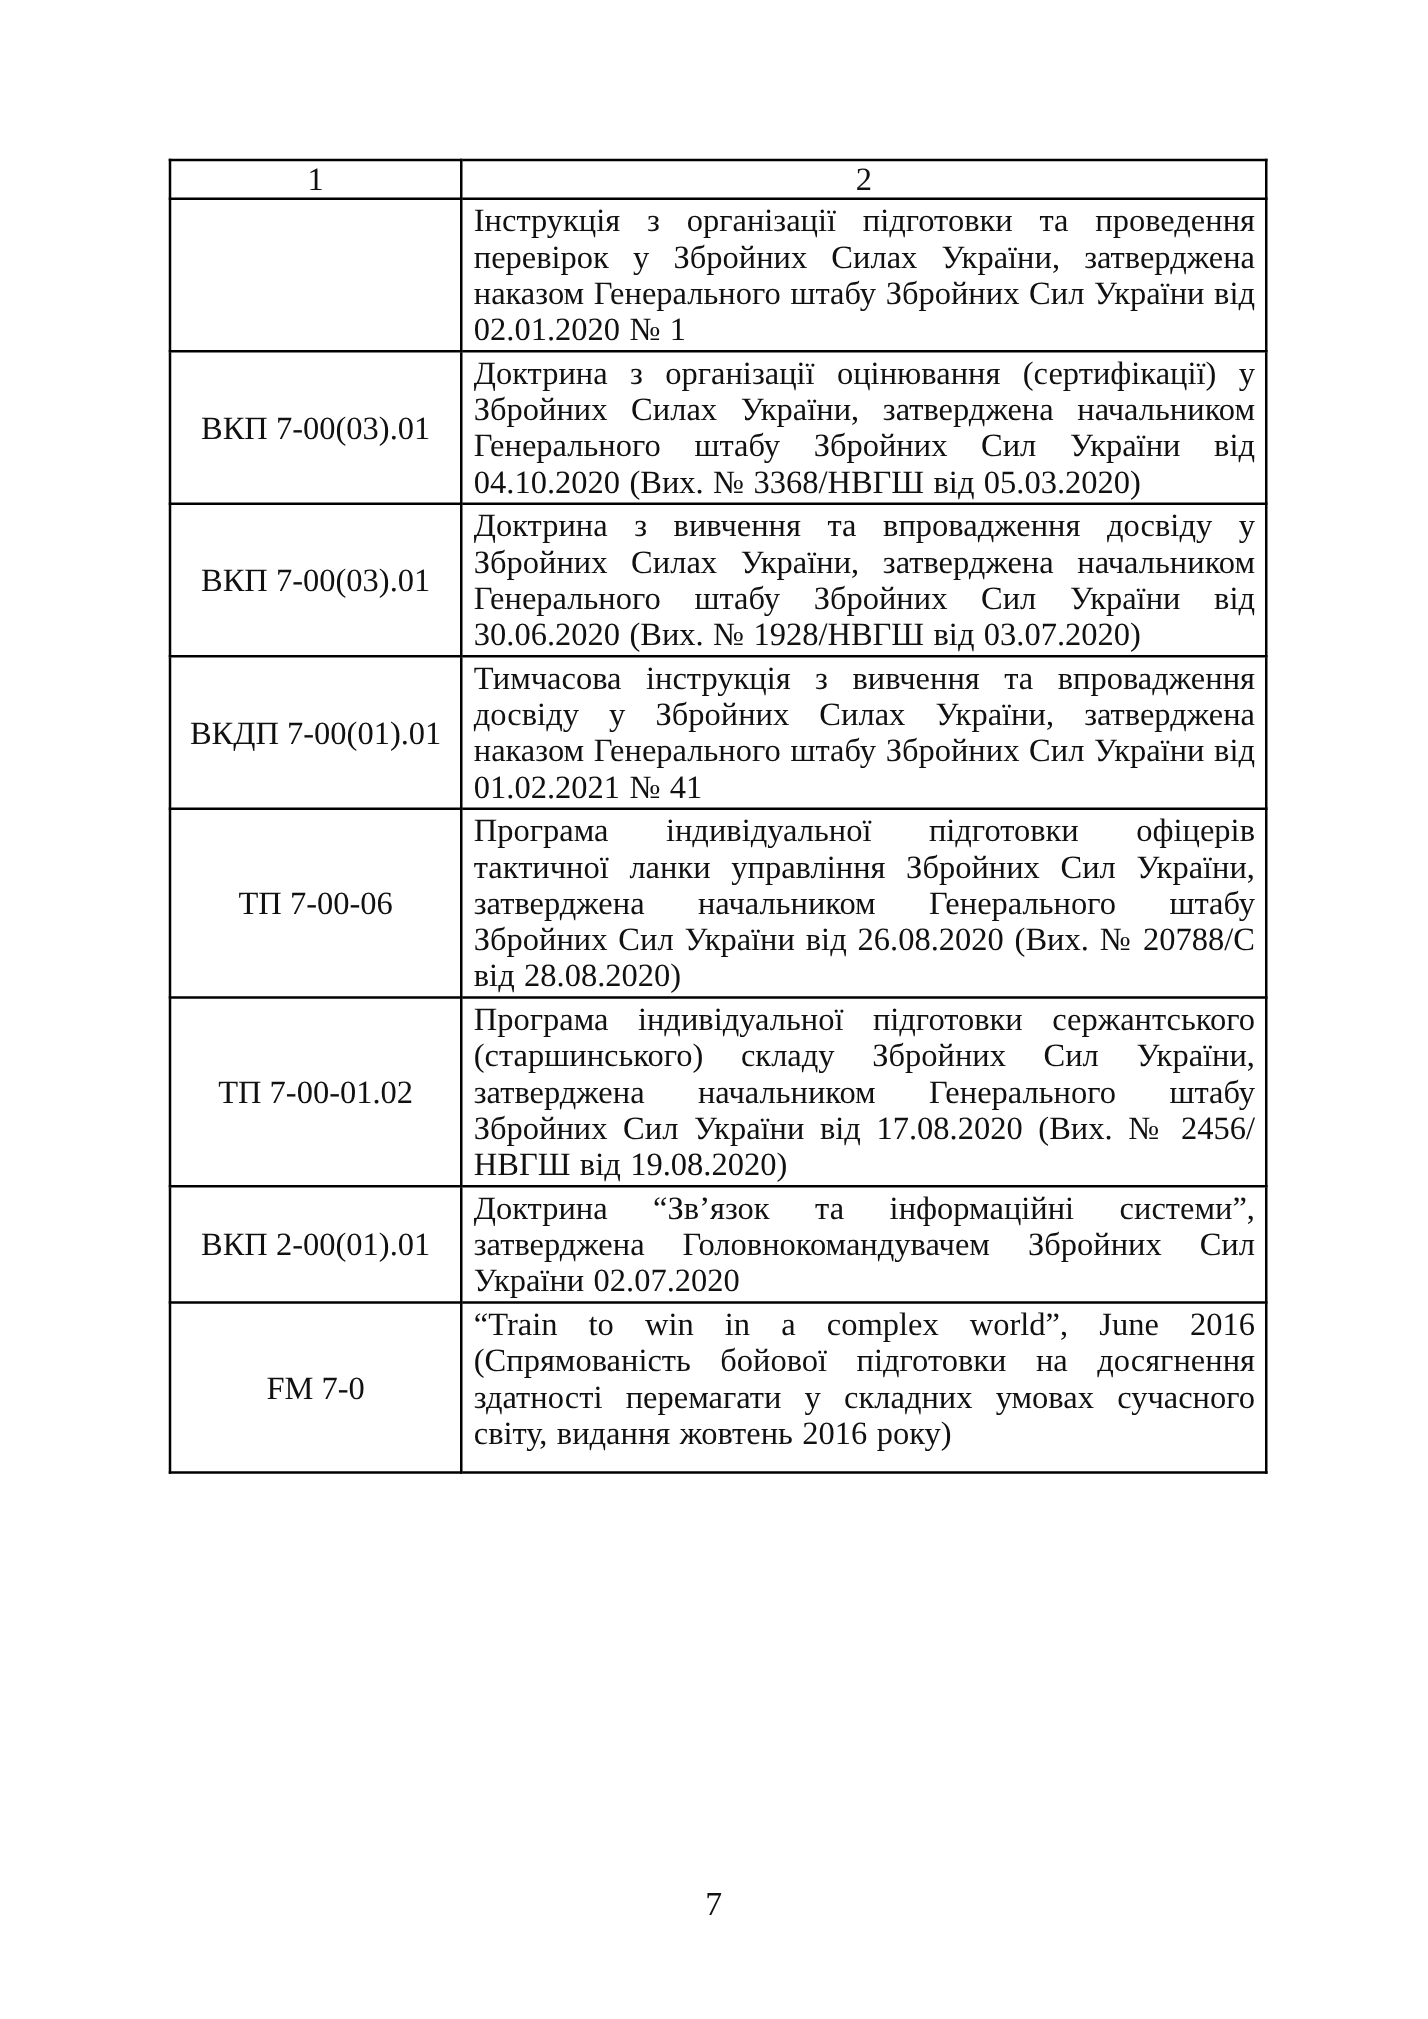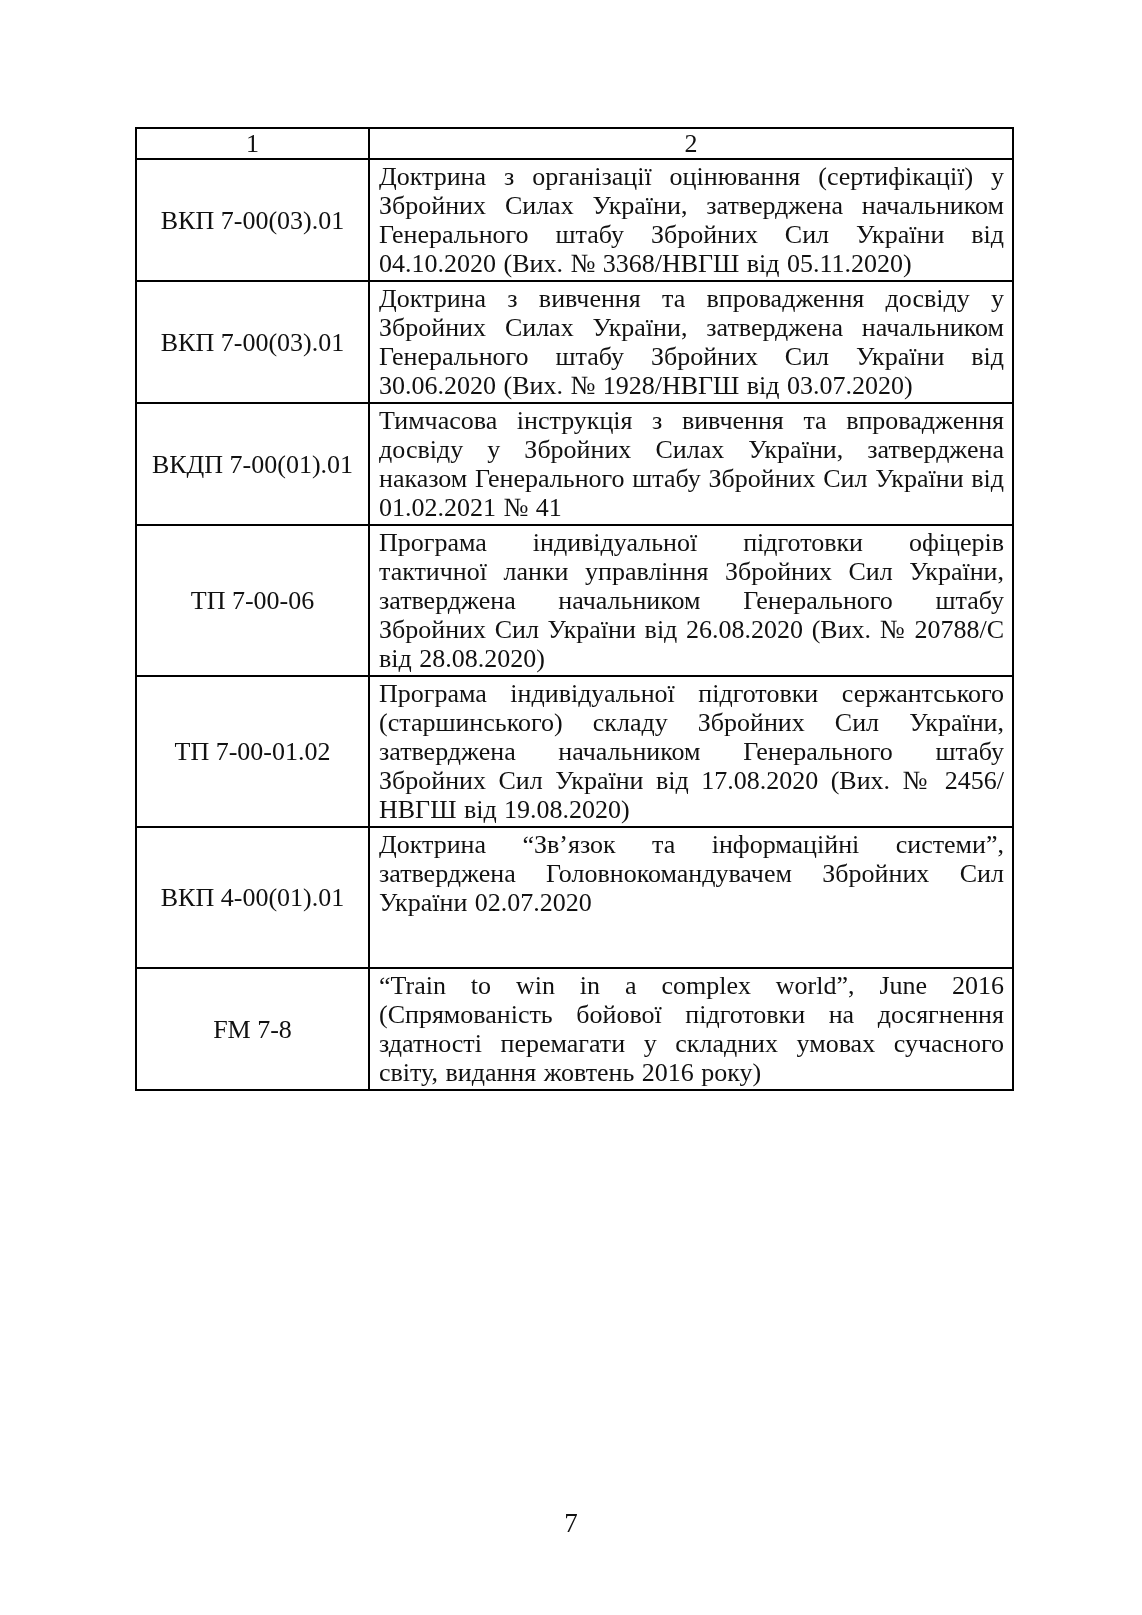--- a/index.html
+++ b/index.html
@@ -79,45 +79,49 @@
       <col class="c2">
     </colgroup>
     <thead>
       <tr>
         <th>1</th>
         <th>2</th>
       </tr>
     </thead>
     <tbody>
       <tr>
+        <td class="code"></td>
+        <td class="desc">Інструкція з організації підготовки та проведення перевірок у Збройних Силах України, затверджена наказом Генерального штабу Збройних Сил України від 02.01.2020 № 1</td>
+      </tr>
+      <tr>
         <td class="code">ВКП 7-00(03).01</td>
-        <td class="desc">Доктрина з організації оцінювання (сертифікації) у Збройних Силах України, затверджена начальником Генерального штабу Збройних Сил України від 04.10.2020 (Вих. № 3368/НВГШ від 05.11.2020)</td>
+        <td class="desc">Доктрина з організації оцінювання (сертифікації) у Збройних Силах України, затверджена начальником Генерального штабу Збройних Сил України від 04.10.2020 (Вих. № 3368/НВГШ від 05.03.2020)</td>
       </tr>
       <tr>
         <td class="code">ВКП 7-00(03).01</td>
         <td class="desc">Доктрина з вивчення та впровадження досвіду у Збройних Силах України, затверджена начальником Генерального штабу Збройних Сил України від 30.06.2020 (Вих. № 1928/НВГШ від 03.07.2020)</td>
       </tr>
       <tr>
         <td class="code">ВКДП 7-00(01).01</td>
         <td class="desc">Тимчасова інструкція з вивчення та впровадження досвіду у Збройних Силах України, затверджена наказом Генерального штабу Збройних Сил України від 01.02.2021 № 41</td>
       </tr>
       <tr>
         <td class="code">ТП 7-00-06</td>
         <td class="desc">Програма індивідуальної підготовки офіцерів тактичної ланки управління Збройних Сил України, затверджена начальником Генерального штабу Збройних Сил України від 26.08.2020 (Вих. № 20788/С від 28.08.2020)</td>
       </tr>
       <tr>
         <td class="code">ТП 7-00-01.02</td>
         <td class="desc">Програма індивідуальної підготовки сержантського (старшинського) складу Збройних Сил України, затверджена начальником Генерального штабу Збройних Сил України від 17.08.2020 (Вих. № 2456/НВГШ від 19.08.2020)</td>
       </tr>
       <tr>
-        <td class="code">ВКП 4-00(01).01</td>
+        <td class="code">ВКП 2-00(01).01</td>
         <td class="desc">Доктрина “Зв’язок та інформаційні системи”, затверджена Головнокомандувачем Збройних Сил України 02.07.2020</td>
       </tr>
       <tr>
-        <td class="code">FM 7-8</td>
+        <td class="code">FM 7-0</td>
         <td class="desc">“Train to win in a complex world”, June 2016 (Спрямованість бойової підготовки на досягнення здатності перемагати у складних умовах сучасного світу, видання жовтень 2016 року)</td>
       </tr>
     </tbody>
   </table>
 
   <div class="page-number">7</div>
 
 </div>
 
 </body></html>

